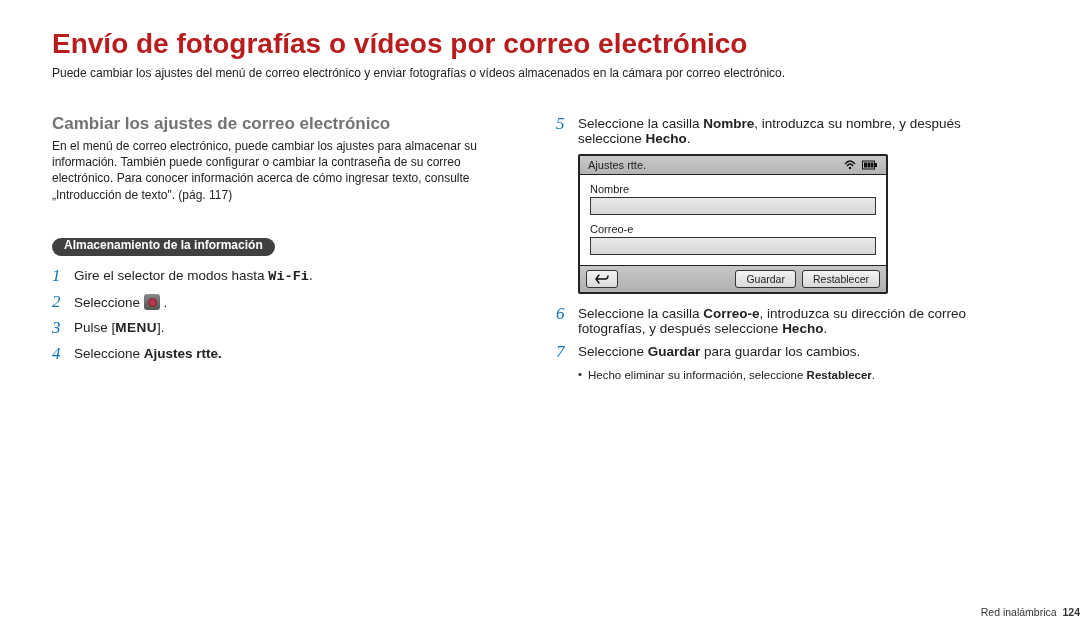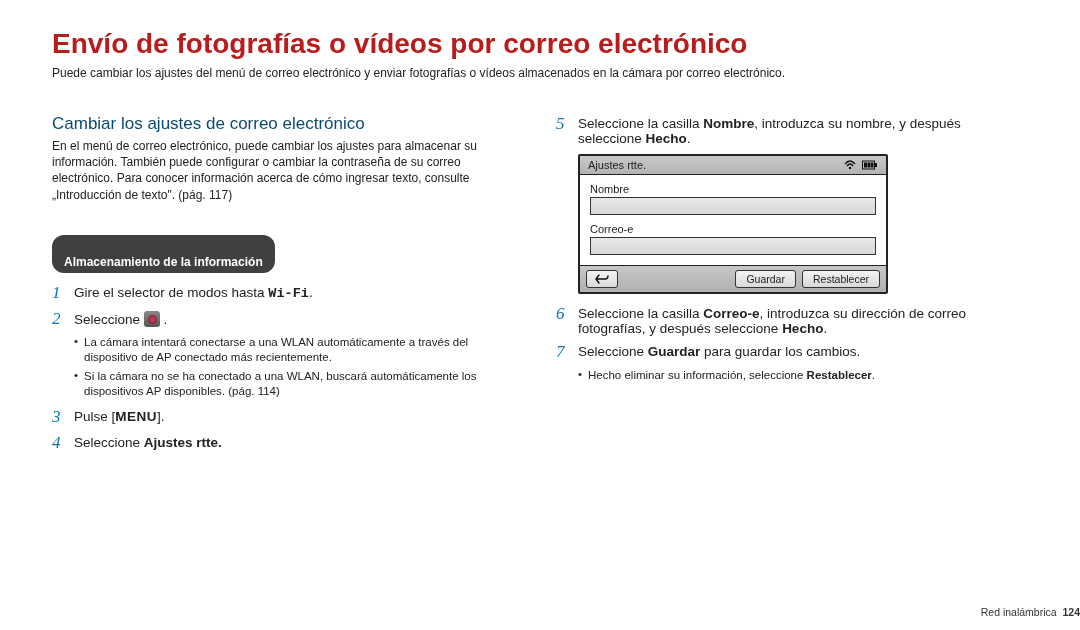--- a/index.html
+++ b/index.html
@@ -22,37 +22,37 @@
     font-size: 12px;
     margin-bottom: 34px;
     color: #222;
   }
   .columns {
     display: flex;
     gap: 32px;
   }
   .col { flex: 1; }
   .section-title {
-    color: #0c4a6e;
+    color: #737373;
     font-size: 17px;
-    font-weight: 400;
+    font-weight: 700;
     margin-bottom: 4px;
   }
   .section-desc {
     font-size: 12px;
     line-height: 1.35;
     margin-bottom: 32px;
   }
   .pill {
     display: inline-block;
     background: #404040;
     color: #fff;
     font-size: 12px;
     font-weight: 600;
-    padding: 20px 12px 4px 12px;
+    padding: 0 12px 4px 12px;
     border-radius: 12px;
     margin-bottom: 10px;
   }
   .step {
     display: flex;
     margin-bottom: 6px;
   }
   .step-num {
     color: #1273b8;
     font-style: italic;
@@ -200,24 +200,20 @@
     </div>
 
     <div class="step">
       <div class="step-num">2</div>
       <div class="step-body">
         <span>Seleccione </span>
         <span class="camera-icon"></span>
         <span> .</span>
       </div>
     </div>
-    <ul class="sub-bullets">
-      <li>La cámara intentará conectarse a una WLAN automáticamente a través del dispositivo de AP conectado más recientemente.</li>
-      <li>Si la cámara no se ha conectado a una WLAN, buscará automáticamente los dispositivos AP disponibles. (pág. 114)</li>
-    </ul>
 
     <div class="step">
       <div class="step-num">3</div>
       <div class="step-body">
         <span>Pulse [</span><span class="menu-word">MENU</span><span>].</span>
       </div>
     </div>
 
     <div class="step">
       <div class="step-num">4</div>

